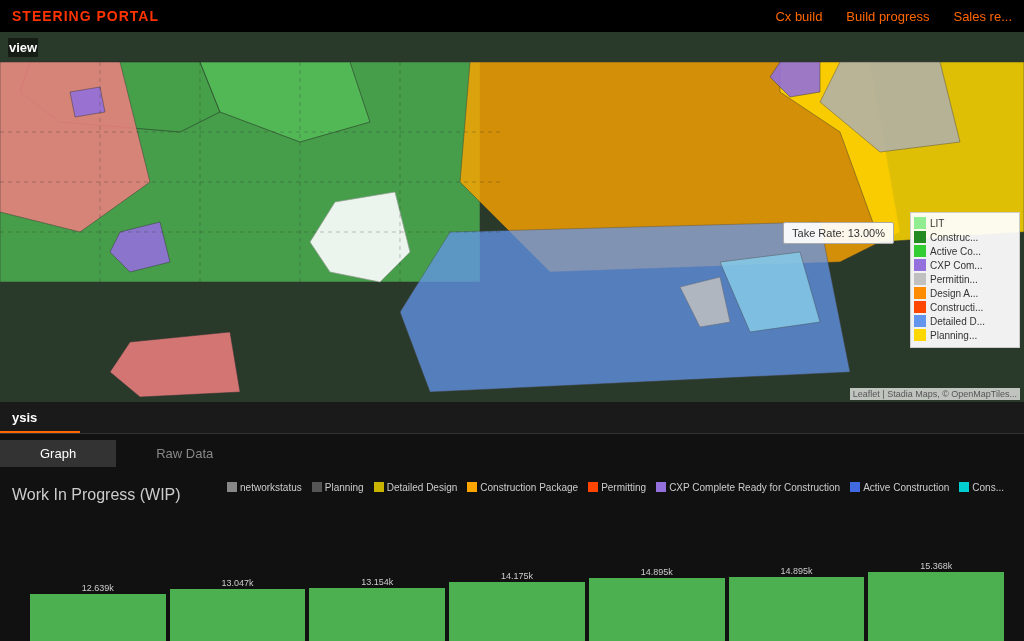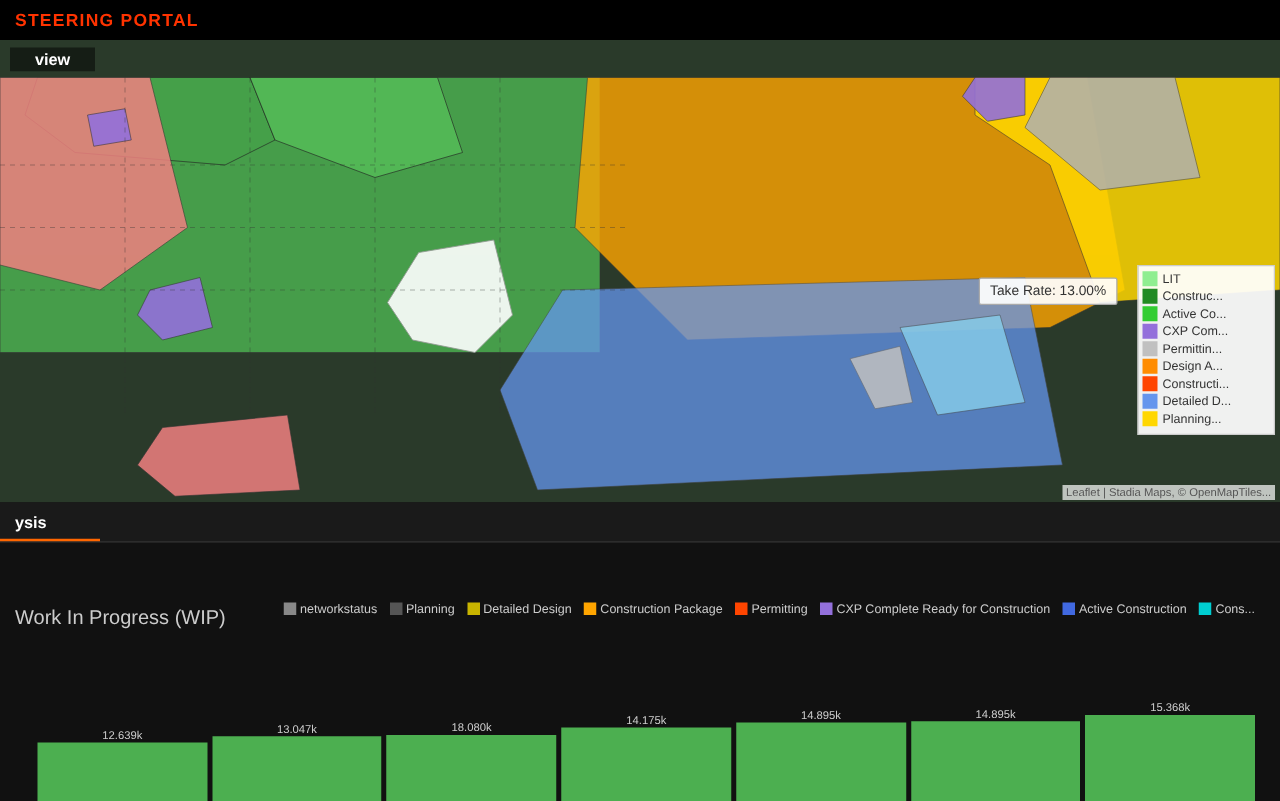--- a/index.html
+++ b/index.html
@@ -40,21 +40,21 @@
     }
 
     .map-label {
       position: absolute;
       top: 6px;
       left: 8px;
       color: #fff;
       font-size: 13px;
       font-weight: bold;
       background: rgba(0,0,0,0.5);
-      padding: 2px 20px;
+      padding: 2px 1px;
     }
 
     
     .map-tooltip {
       position: absolute;
       top: 190px;
       right: 130px;
       background: rgba(255,255,255,0.92);
       color: #333;
       font-size: 11px;
@@ -218,20 +218,25 @@
     .map-svg {
       width: 100%;
       height: 100%;
     }
   </style>
 </head>
 <body>
 
 <div class="header">
   <span class="header-title">STEERING PORTAL</span>
+  <div class="header-nav">
+    <a>Cx build</a>
+    <a>Build progress</a>
+    <a>Sales re...</a>
+  </div>
 </div>
 
 <div class="map-section">
   <div class="map-label">view</div>
 
   
   <svg class="map-svg" viewBox="0 0 1024 370" xmlns="http://www.w3.org/2000/svg">
 
     <rect width="1024" height="370" fill="#2a3a2a"></rect>
 
@@ -317,20 +322,24 @@
   <div class="map-attribution">Leaflet | Stadia Maps, © OpenMapTiles...</div>
 </div>
 
 <div class="analysis-section">
 
   <div class="analysis-header" style="position:relative;">
     <span class="analysis-title">ysis</span>
     <div class="analysis-underline"></div>
   </div>
 
+  <div class="analysis-tabs">
+    <button class="tab-btn active">Graph</button>
+    <button class="tab-btn inactive">Raw Data</button>
+  </div>
 
   <div class="wip-label">Work In Progress (WIP)</div>
 
   <div class="legend-bar">
     <div class="legend-bar-item">
       <div class="legend-square" style="background:#888;"></div>
       <span>networkstatus</span>
     </div>
     <div class="legend-bar-item">
       <div class="legend-square" style="background:#555;"></div>
@@ -365,21 +374,21 @@
   <div class="chart-area">
     <div class="bar-group">
       <span class="bar-value">12.639k</span>
       <div class="bar" style="height:60px;"></div>
     </div>
     <div class="bar-group">
       <span class="bar-value">13.047k</span>
       <div class="bar" style="height:65px;"></div>
     </div>
     <div class="bar-group">
-      <span class="bar-value">18.080k</span>
+      <span class="bar-value">13.154k</span>
       <div class="bar" style="height:66px;"></div>
     </div>
     <div class="bar-group">
       <span class="bar-value">14.175k</span>
       <div class="bar" style="height:72px;"></div>
     </div>
     <div class="bar-group">
       <span class="bar-value">14.895k</span>
       <div class="bar" style="height:76px;"></div>
     </div>

